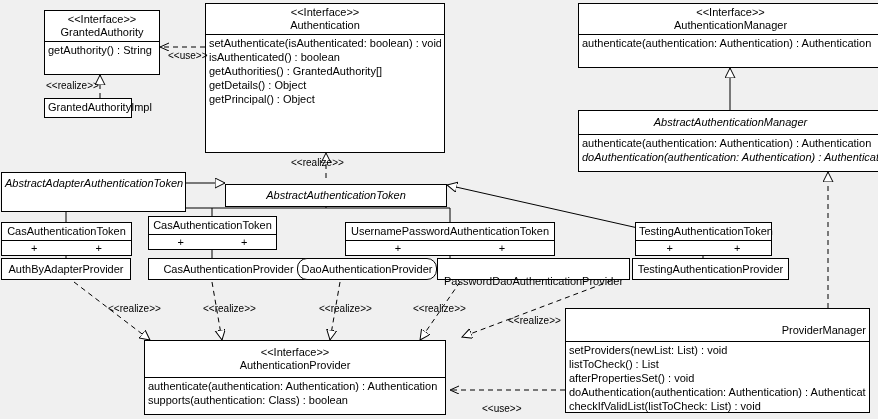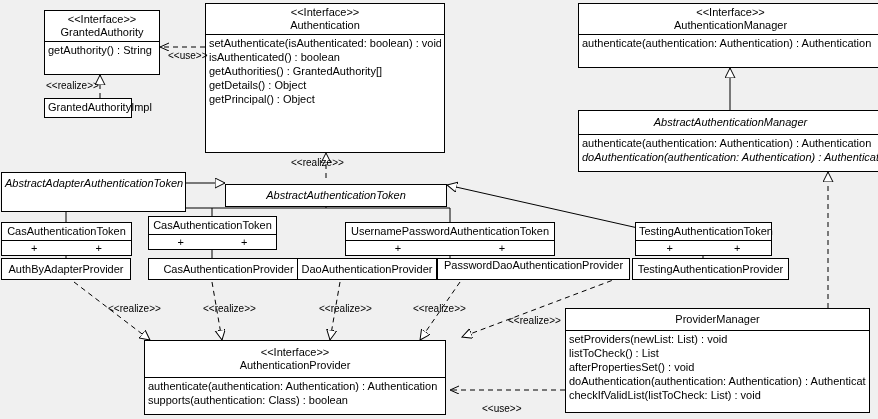--- a/index.html
+++ b/index.html
@@ -208,43 +208,43 @@
 </div>
 
 <div class="box" style="left:1px;top:258px;width:130px;height:22px;">
   <div class="title" style="padding-top:4px;">AuthByAdapterProvider</div>
 </div>
 
 <div class="box" style="left:148px;top:258px;width:161px;height:22px;">
   <div class="title" style="padding-top:4px;">CasAuthenticationProvider</div>
 </div>
 
-<div class="box" style="left:297px;top:258px;width:140px;height:22px;">
+<div class="box" style="left:297px;top:258px;width:140px;height:22px;border-radius:10px;">
   <div class="title" style="padding-top:4px;">DaoAuthenticationProvider</div>
 </div>
 
 <div class="box" style="left:437px;top:258px;width:193px;height:22px;">
-  <div class="title" style="padding-top:0;">PasswordDaoAuthenticationProvider</div>
+  <div class="title" style="padding-top:16px;">PasswordDaoAuthenticationProvider</div>
 </div>
 
 <div class="box" style="left:632px;top:258px;width:157px;height:22px;">
   <div class="title" style="padding-top:4px;">TestingAuthenticationProvider</div>
 </div>
 
 <div class="box" style="left:144px;top:340px;width:302px;height:75px;">
   <div class="stereo" style="padding-top:5px;">&lt;&lt;Interface&gt;&gt;</div>
   <div class="name" style="padding-bottom:5px;">AuthenticationProvider</div>
   <div class="members sep">
     <div>authenticate(authentication: Authentication) : Authentication</div>
     <div>supports(authentication: Class) : boolean</div>
   </div>
 </div>
 
 <div class="box" style="left:565px;top:308px;width:305px;height:105px;">
-  <div class="title" style="padding-top:4px;padding-bottom:4px;">ProviderManager</div>
+  <div class="title" style="padding-top:15px;padding-bottom:4px;text-align:right;">ProviderManager</div>
   <div class="members sep">
     <div>setProviders(newList: List) : void</div>
     <div>listToCheck() : List</div>
     <div>afterPropertiesSet() : void</div>
     <div>doAuthentication(authentication: Authentication) : Authentication</div>
     <div>checkIfValidList(listToCheck: List) : void</div>
   </div>
 </div>
 
 <div class="lbl" style="left:168px;top:50px;">&lt;&lt;use&gt;&gt;</div>

